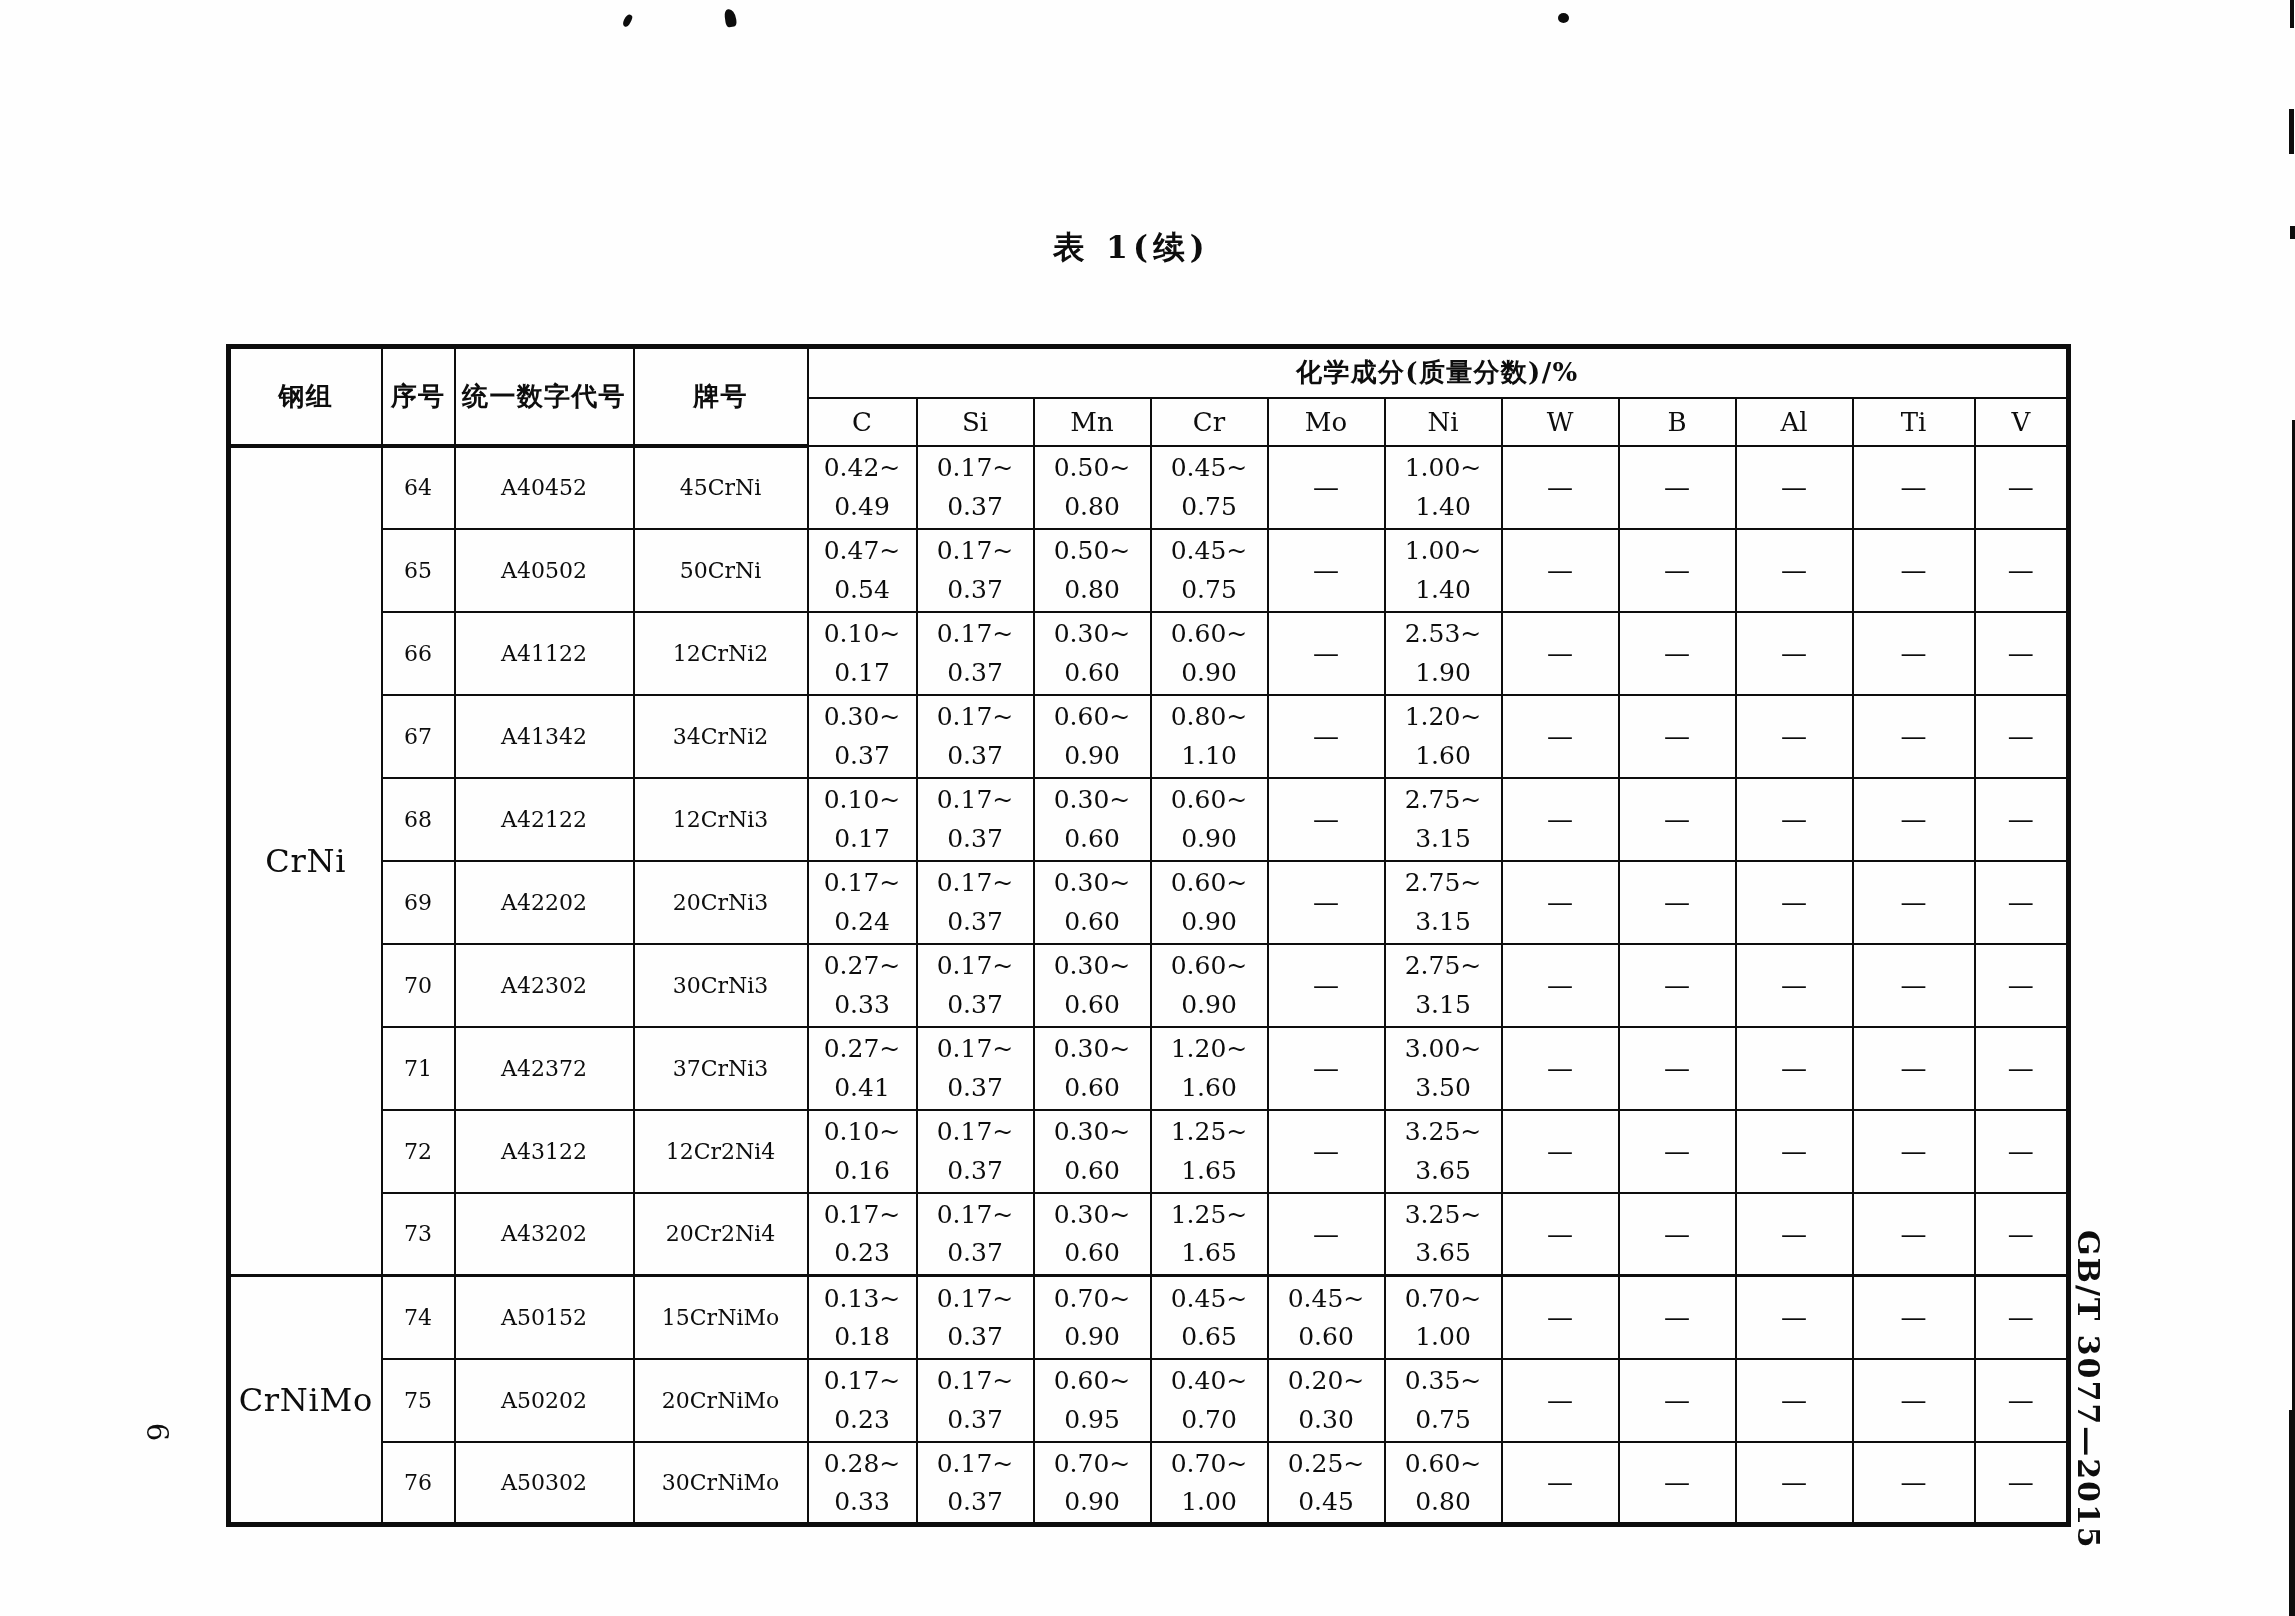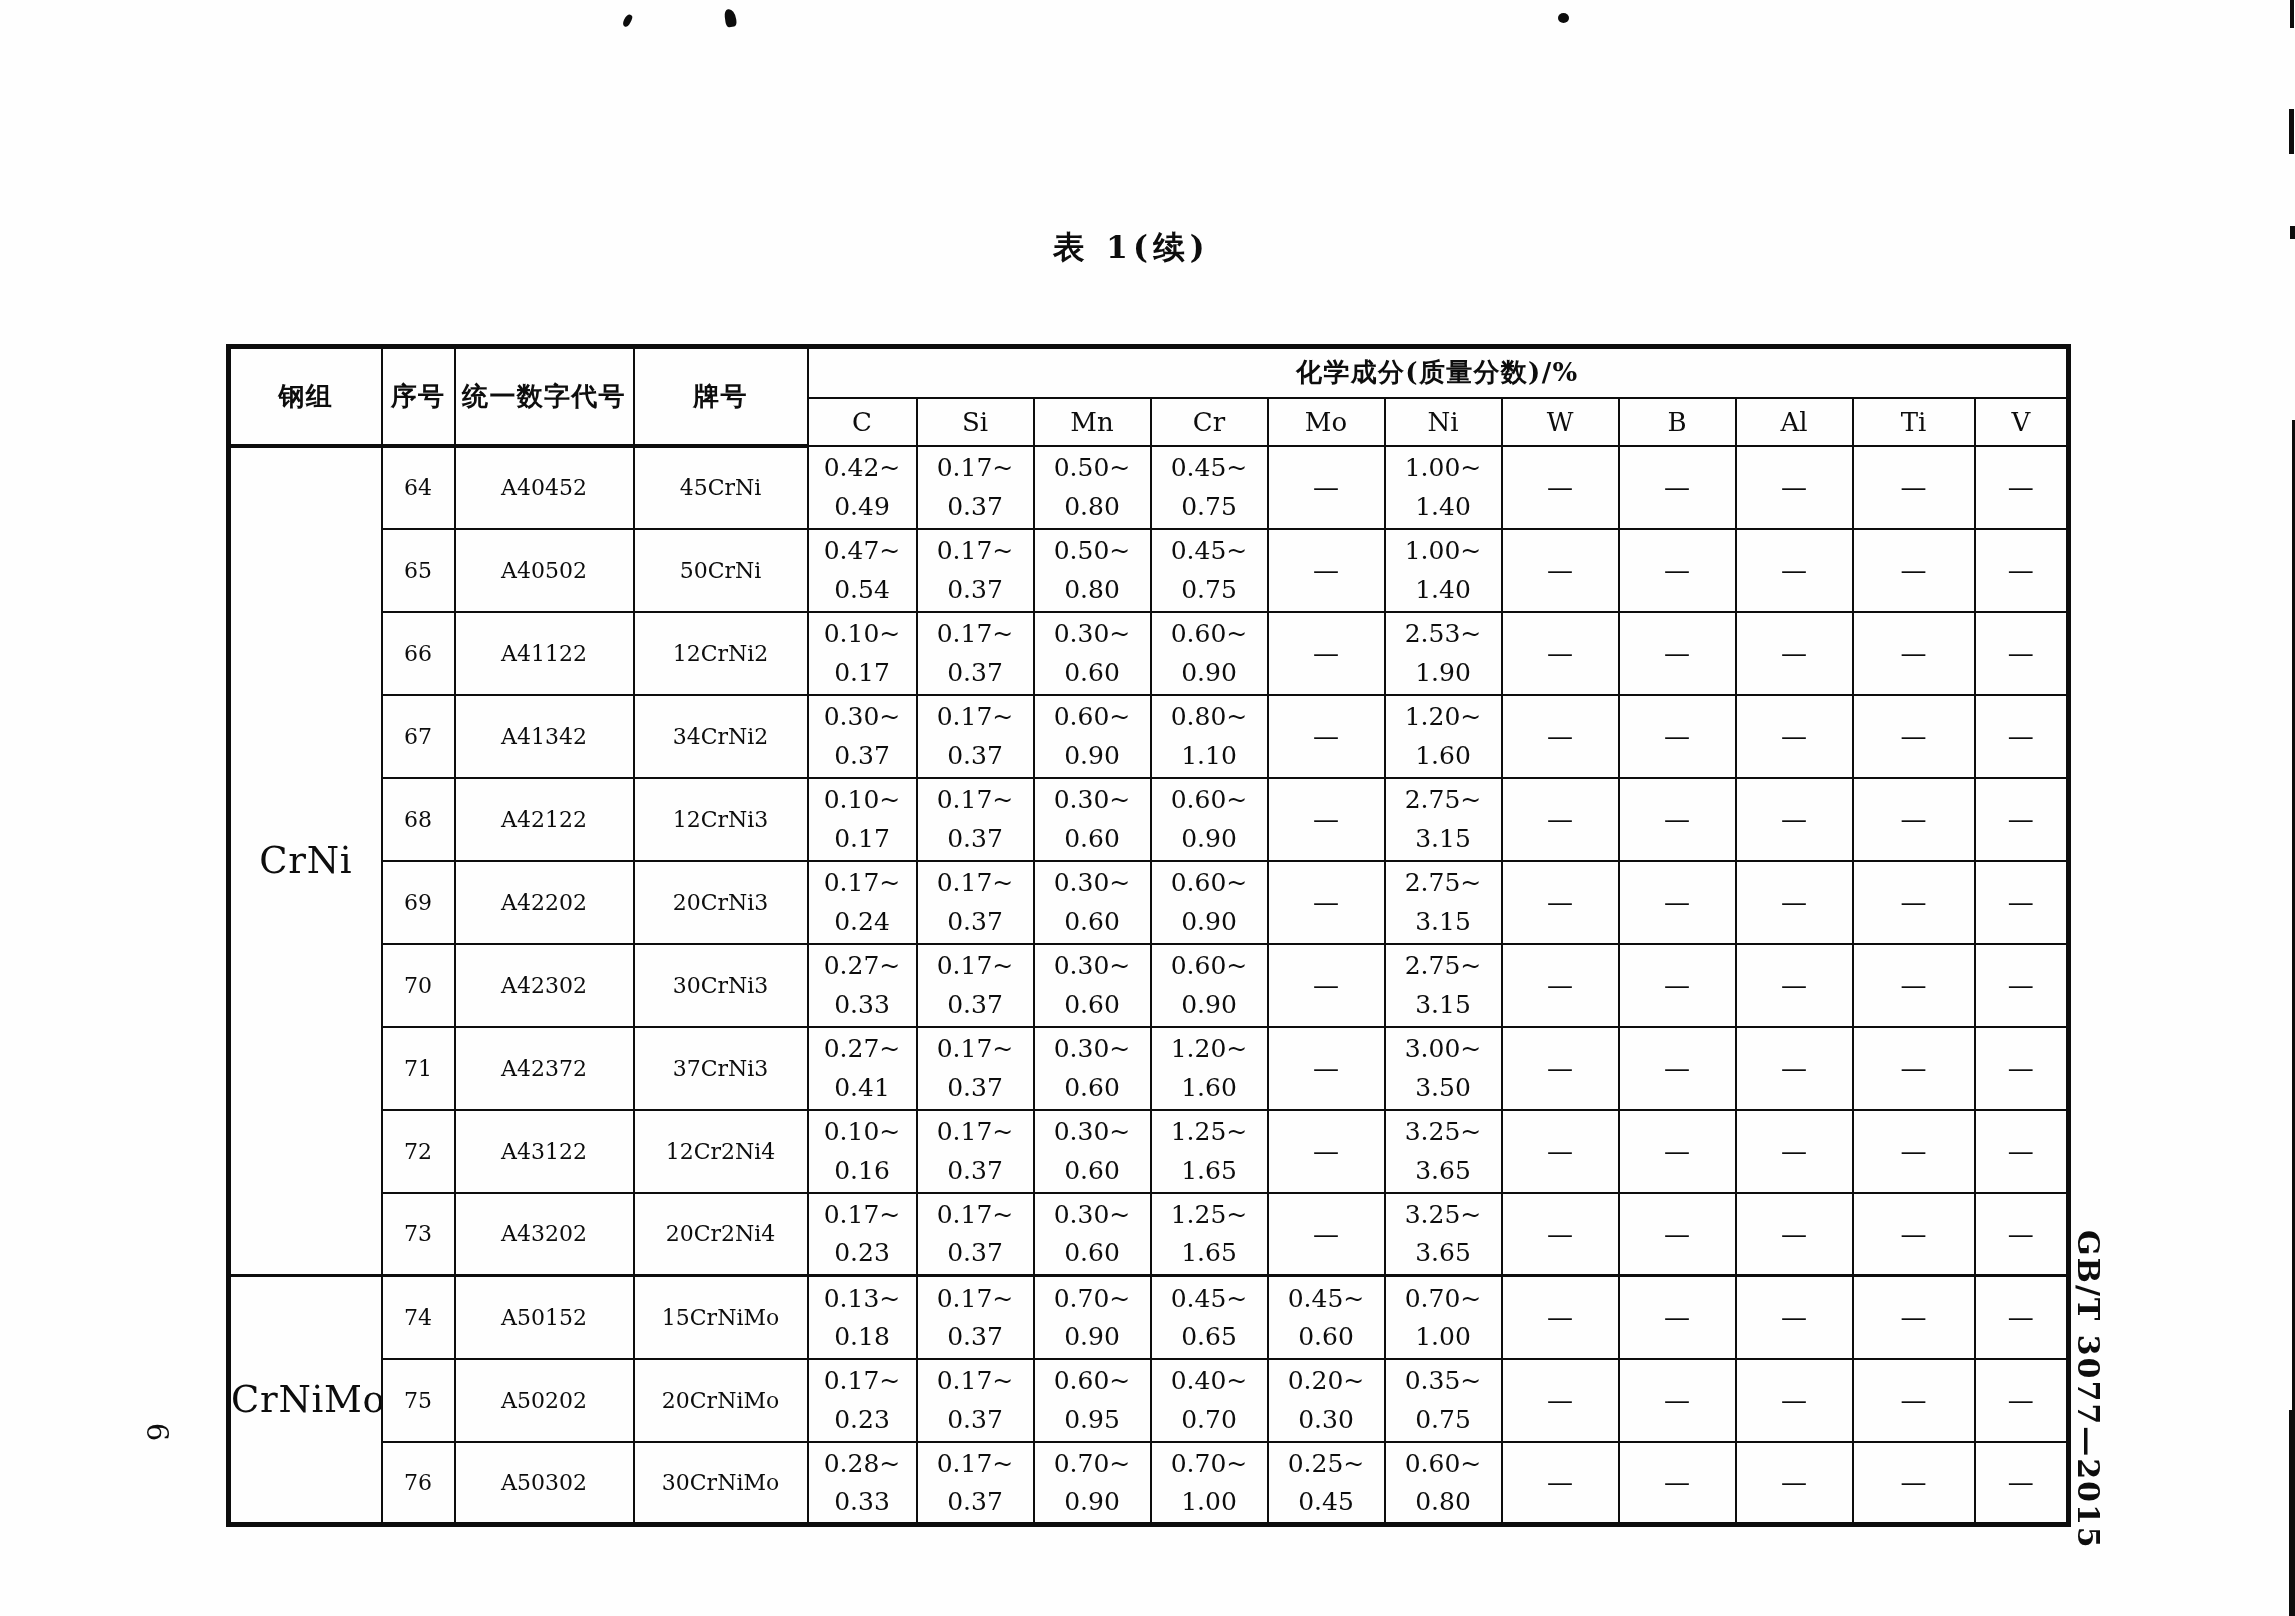--- a/index.html
+++ b/index.html
@@ -11,21 +11,21 @@
 
   table.comp{position:absolute;left:226px;top:296px;width:1843px;
              border-collapse:collapse;table-layout:fixed;
              border:5.2px solid #0d0d0d;margin-top:48px;}
   table.comp th, table.comp td{border:2.6px solid #0d0d0d;padding:0;margin:0;
              text-align:center;vertical-align:middle;overflow:hidden;}
   tr.h1{height:51px;} tr.h2{height:48px;}
   tbody tr{height:83px;}
   th.cn{font-size:26px;font-weight:700;letter-spacing:1.3px;}
   th.el{font-size:26px;font-weight:400;}
-  td.grp{font-size:37px;font-weight:400;letter-spacing:0.7px;}
+  td.grp{font-size:32px;font-weight:400;letter-spacing:0.7px;}
   td.no, td.code, td.grade{font-size:22px;}
   td.comp-v{font-size:25px;}
   .rng .l1{display:block;padding-bottom:9.2px;}
   .rng .l2{display:block;}
   .dash{font-size:26px;}
   .thickb th, .thickb td{border-bottom-width:4.6px;}
   tr.gsep td{border-top-width:3.9px;}
 
   .std{position:absolute;left:2071px;top:1230px;height:210px;
        writing-mode:vertical-rl;font-size:30px;font-weight:700;letter-spacing:2px;

